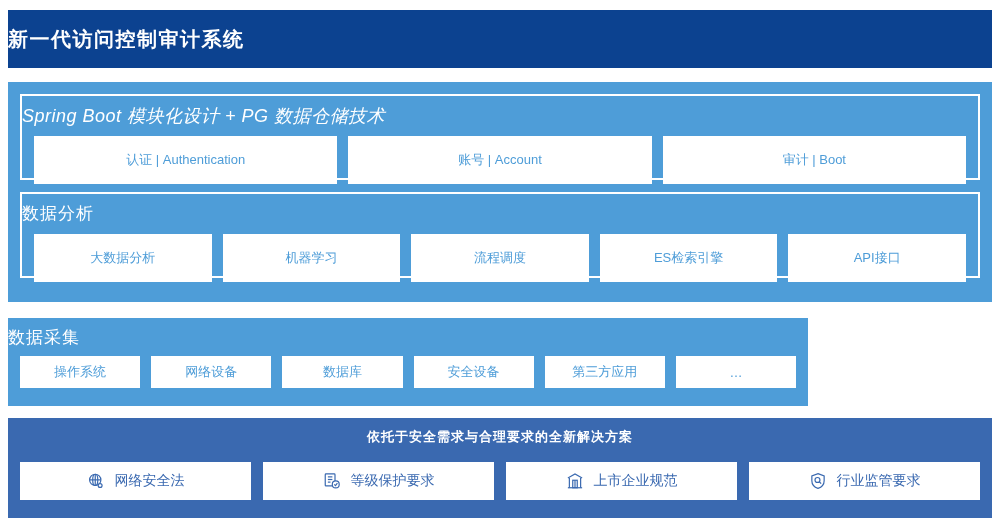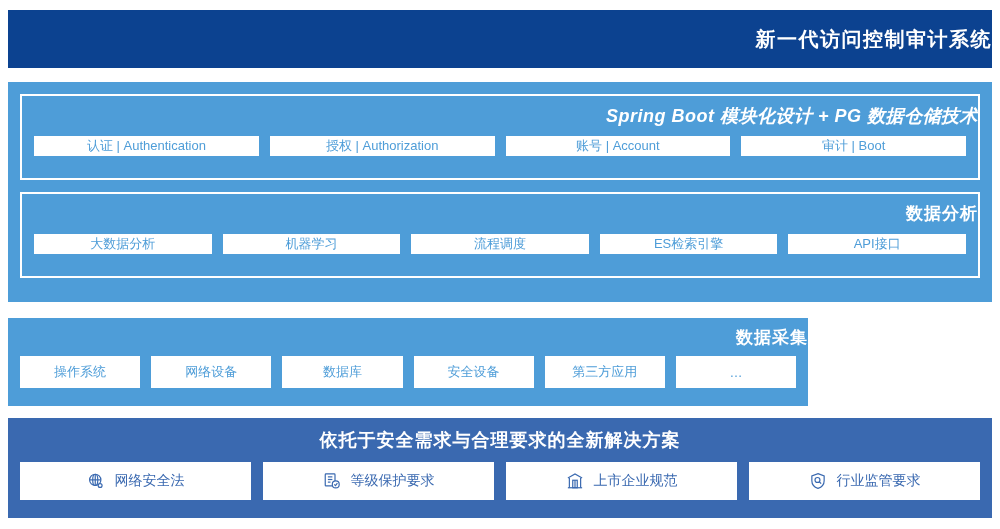--- a/index.html
+++ b/index.html
@@ -23,60 +23,60 @@
   
   .header-bar {
     position: absolute;
     left: 8px;
     top: 10px;
     width: 984px;
     height: 58px;
     background: #0c4290;
     display: flex;
     align-items: center;
-    justify-content: flex-end;
+    justify-content: flex-start;
   }
   .header-title {
     color: #ffffff;
     font-size: 20px;
     font-weight: bold;
     letter-spacing: 1.5px;
   }
 
   
   .panel-light {
     position: absolute;
     background: #4e9dd8;
   }
   .inner-frame {
     position: absolute;
     border: 2px solid #ffffff;
     box-sizing: border-box;
   }
   .group-title {
-    text-align: right;
+    text-align: left;
     color: #ffffff;
     font-size: 17px;
-    font-weight: bold;
+    font-weight: normal;
     letter-spacing: 1px;
   }
   .group-title.italic {
     font-style: italic;
     font-size: 18px;
     letter-spacing: 0.5px;
   }
   .chip-row {
     display: flex;
     gap: 11px;
     box-sizing: border-box;
   }
   .chip {
     flex: 1 1 0;
     background: #ffffff;
-    height: 20px;
+    height: 48px;
     display: flex;
     align-items: center;
     justify-content: center;
     color: #4e9dd8;
     font-size: 13px;
     box-sizing: border-box;
   }
 
   
   #stack-panel {
@@ -174,21 +174,21 @@
     position: absolute;
     left: 8px;
     top: 418px;
     width: 984px;
     height: 100px;
     background: #3a69b0;
   }
   #compliance-title {
     margin-top: 10px;
     color: #ffffff;
-    font-size: 18px;
+    font-size: 13px;
     font-weight: bold;
     text-align: center;
     letter-spacing: 1px;
   }
   #compliance-chips {
     position: absolute;
     left: 12px;
     right: 12px;
     top: 44px;
     display: flex;
@@ -228,21 +228,20 @@
   <div class="header-bar">
     <div class="header-title">新一代访问控制审计系统</div>
   </div>
 
   <div class="panel-light" id="stack-panel">
 
     <div class="inner-frame" id="springboot-frame">
       <div class="group-title italic" id="springboot-title">Spring Boot 模块化设计 + PG 数据仓储技术</div>
       <div class="chip-row" id="springboot-chips">
         <div class="chip">认证 | Authentication</div>
-        <div class="chip">授权 | Authorization</div>
         <div class="chip">账号 | Account</div>
         <div class="chip">审计 | Boot</div>
       </div>
     </div>
 
     <div class="inner-frame" id="analysis-frame">
       <div class="group-title" id="analysis-title">数据分析</div>
       <div class="chip-row" id="analysis-chips">
         <div class="chip">大数据分析</div>
         <div class="chip">机器学习</div>

